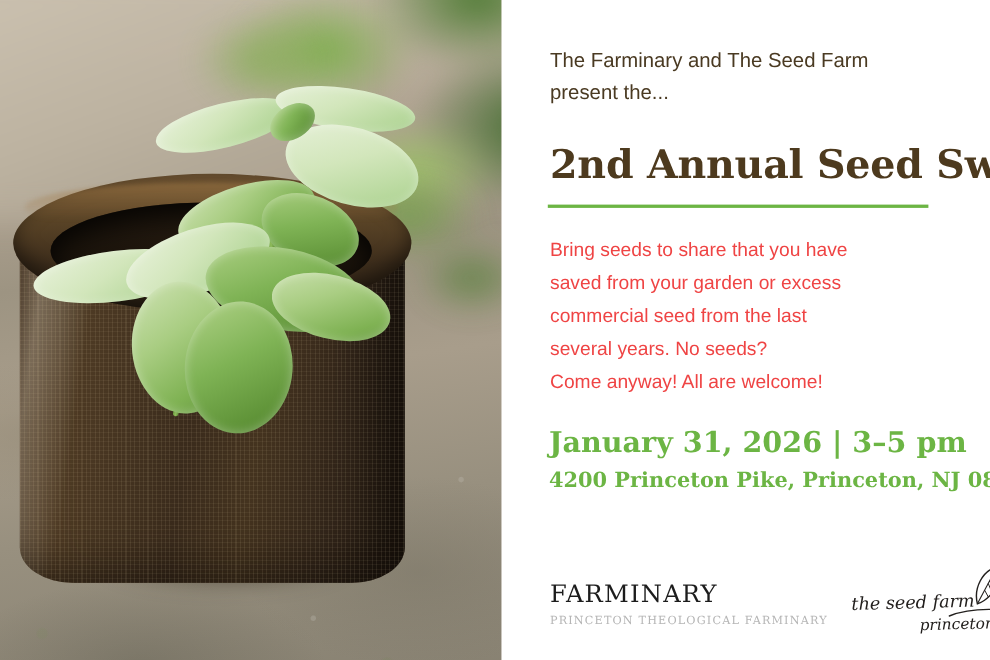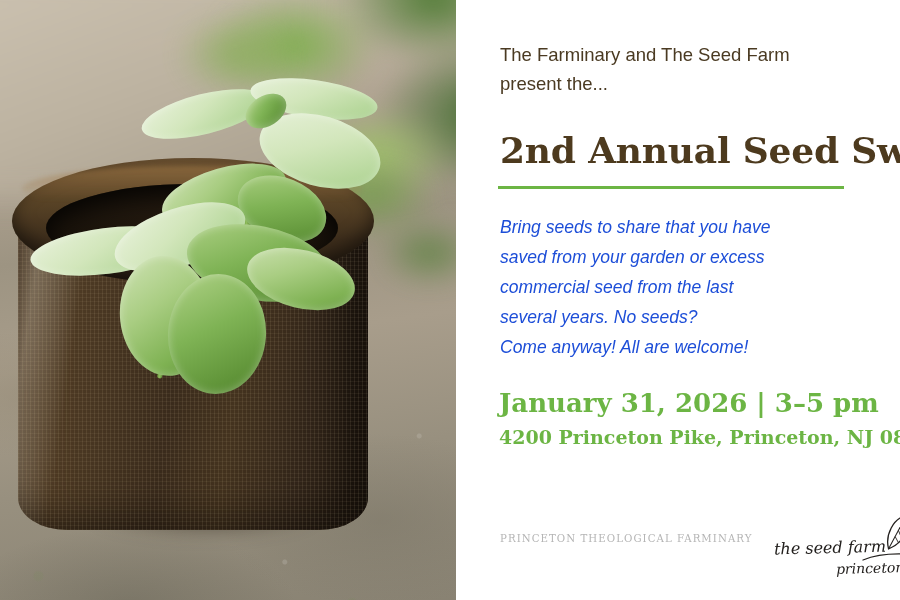--- a/index.html
+++ b/index.html
@@ -209,22 +209,21 @@
     left:42px; top:186px;
     width:346px; height:3px;
     background:#6cb544;
   }
   .body-copy{
     position:absolute;
     left:44px; top:212px;
     width:400px;
     font-size:17.5px;
     line-height:30px;
-    font-style:italic;
-    color:#1d4ed8;
+    color:#ef4444;
     white-space:pre-line;
   }
   .date-line{
     position:absolute;
     left:43px; top:387px;
     width:520px;
     font-family:"DejaVu Serif", serif;
     font-weight:700;
     font-size:26px;
     line-height:32px;
@@ -351,20 +350,21 @@
 saved from your garden or excess
 commercial seed from the last
 several years. No seeds?
 Come anyway! All are welcome!</div>
 
     <div class="date-line">January 31, 2026 | 3–5 pm</div>
 
     <div class="address-line">4200 Princeton Pike, Princeton, NJ 08540</div>
 
     <div class="farminary">
+      <div class="farminary-name">FARMINARY</div>
       <div class="farminary-sub">PRINCETON THEOLOGICAL FARMINARY</div>
     </div>
 
     <div class="seedfarm">
       <div class="sf-line1">the seed farm</div>
       <div class="sf-line2">princeton</div>
 
       <svg class="sf-swash" width="72" height="22" viewBox="0 0 72 22">
         <path d="M1 12 C 18 5, 40 4, 70 9" stroke="#23201e" stroke-width="1.3" fill="none" stroke-linecap="round"></path>
       </svg>

